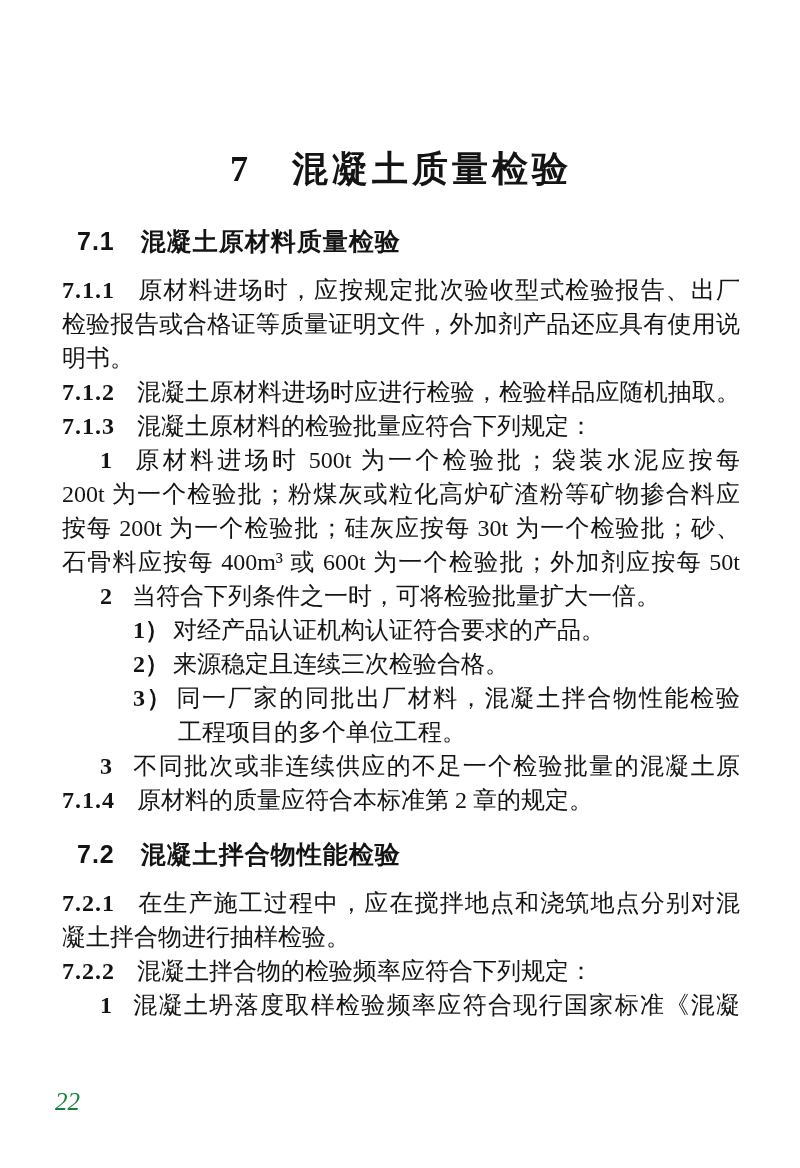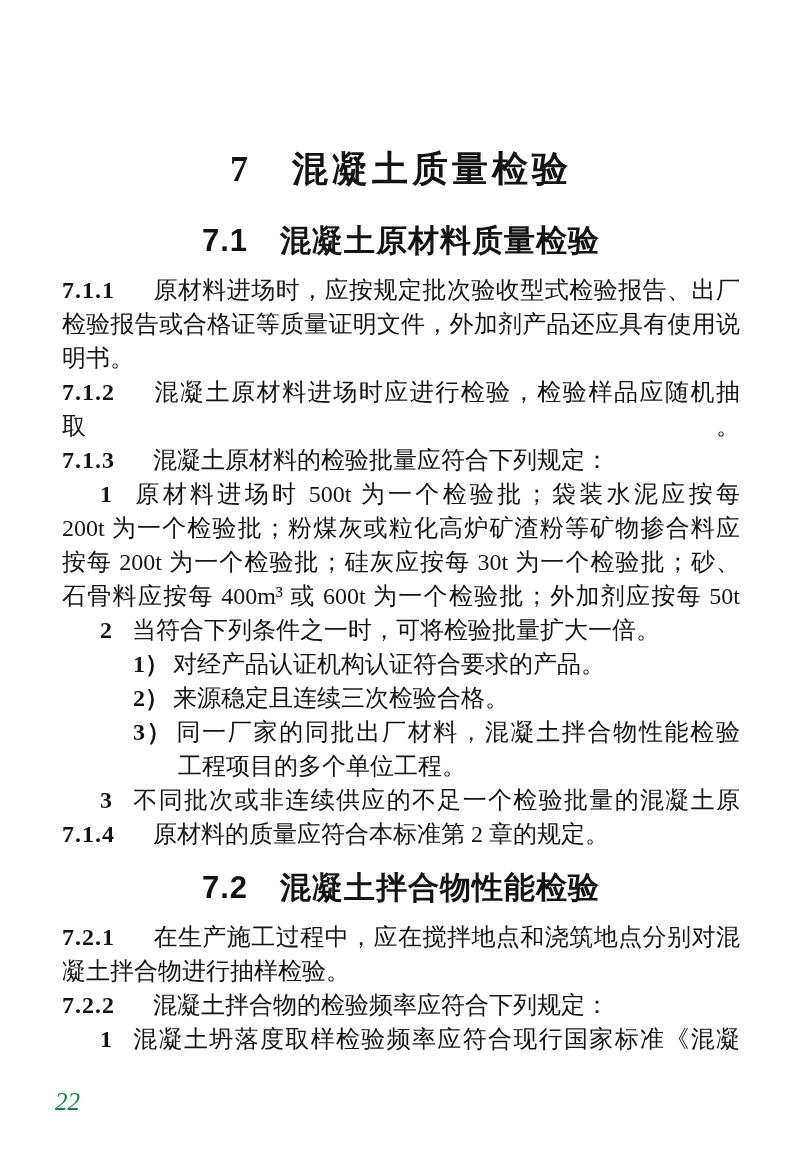--- a/index.html
+++ b/index.html
@@ -25,23 +25,22 @@
     padding-top: 146px;
     text-align: center;
     font-size: 36px;
     line-height: 46px;
     font-weight: bold;
     letter-spacing: 4px;
     white-space: pre;
   }
   .sec-heading {
     margin: 15px;
-    text-align: center;
     font-family: "Liberation Sans", "DejaVu Sans", sans-serif;
-    font-size: 31px;
+    font-size: 25px;
     line-height: 30px;
     font-weight: bold;
     letter-spacing: 1px;
     white-space: pre;
   }
   .sec-heading.first {
     margin-top: 34px;
   }
   .sec-heading.second {
     margin-top: 22px;
@@ -57,21 +56,21 @@
   }
   .line.full {
     text-align-last: justify;
   }
   .t-item    { padding-left: 38px; }
   .t-sub     { padding-left: 71px; }
   .t-subcont { padding-left: 116px; }
   .num {
     font-weight: bold;
   }
-  .n-clause { margin-right: 38px; letter-spacing: 1px; }
+  .n-clause { margin-right: 22px; letter-spacing: 1px; }
   .n-item   { margin-right: 20px; }
   .n-sub    { margin-right: 4px; }
   .page-number {
     position: absolute;
     left: 55px;
     top: 1088px;
     font-size: 25px;
     font-style: italic;
     font-family: "Liberation Serif", "DejaVu Serif", serif;
     color: #15803d;

